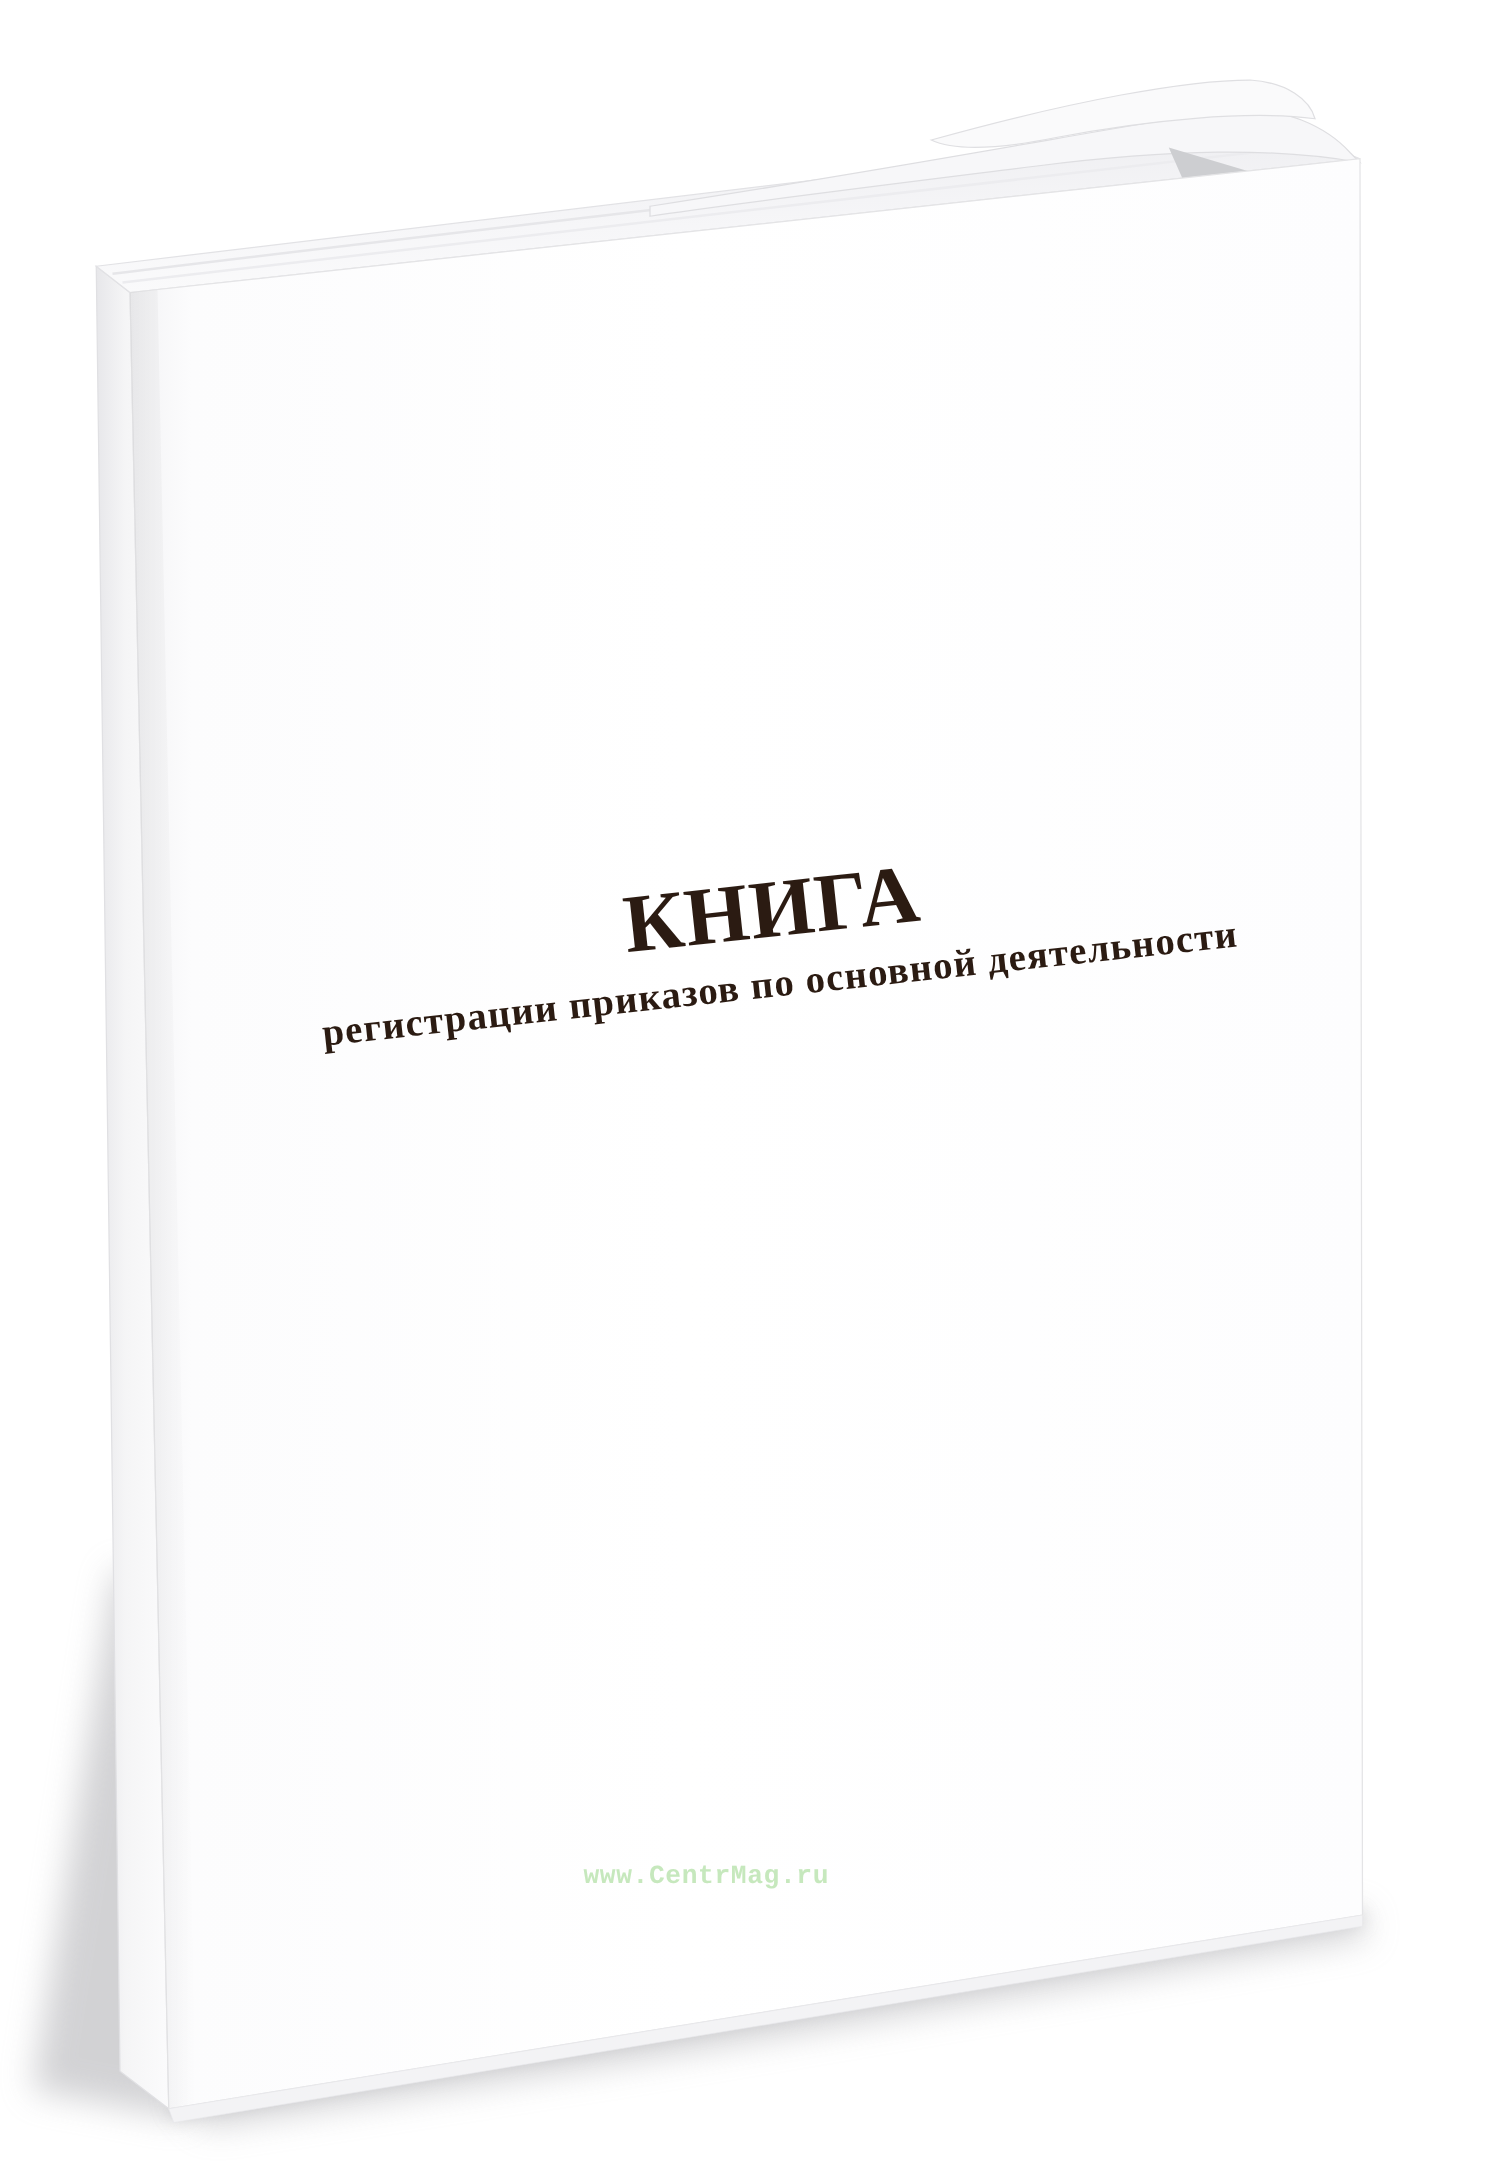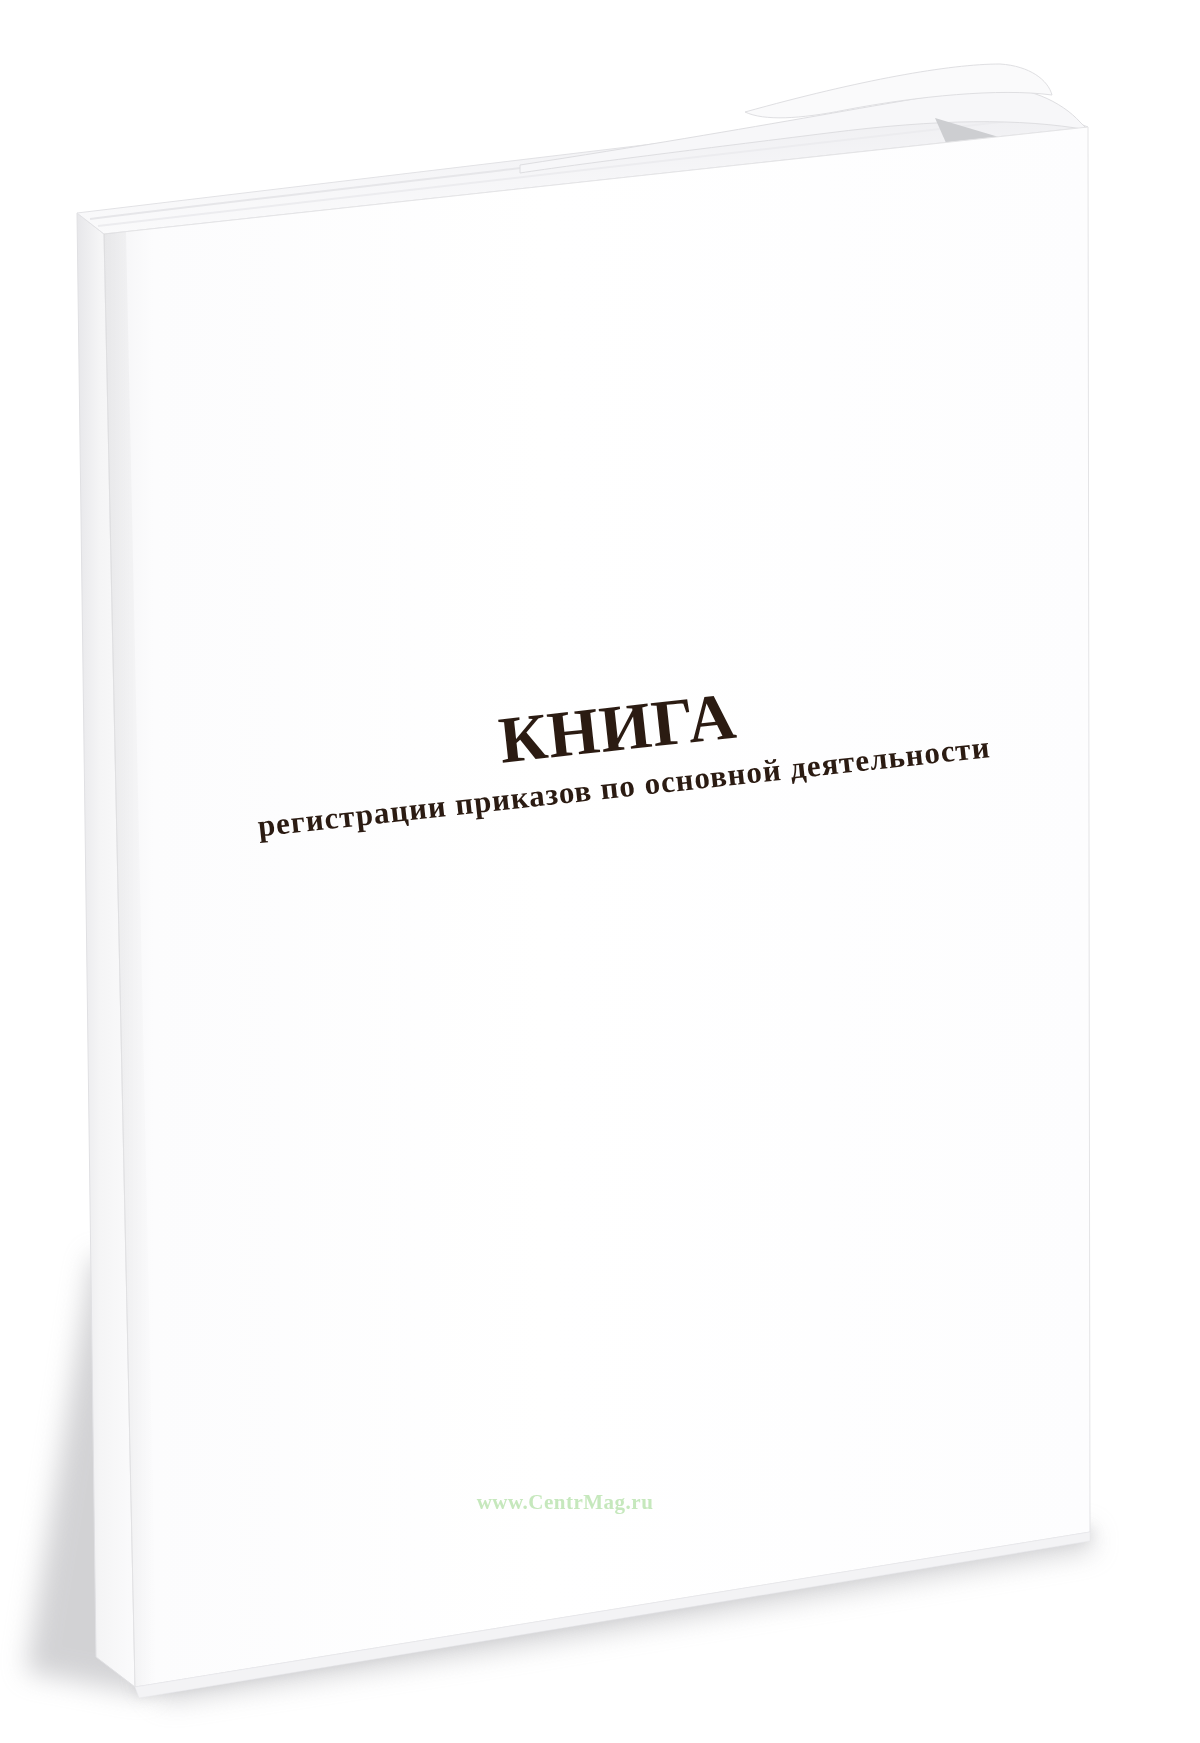--- a/index.html
+++ b/index.html
@@ -36,21 +36,21 @@
     line-height: 1.2;
     letter-spacing: 1px;
     margin-top: 7px;
   }
   .watermark {
     position: absolute;
     left: 420px;
     top: 1490px;
     width: 290px;
     text-align: center;
-    font-family: Liberation Serif, serif;
+    font-family: Liberation Mono, monospace;
     font-weight: bold;
     font-size: 21px;
     letter-spacing: 0.5px;
     color: #c6e8bd;
   }
 </style>
 </head>
 <body>
 
 <div class="scene">

